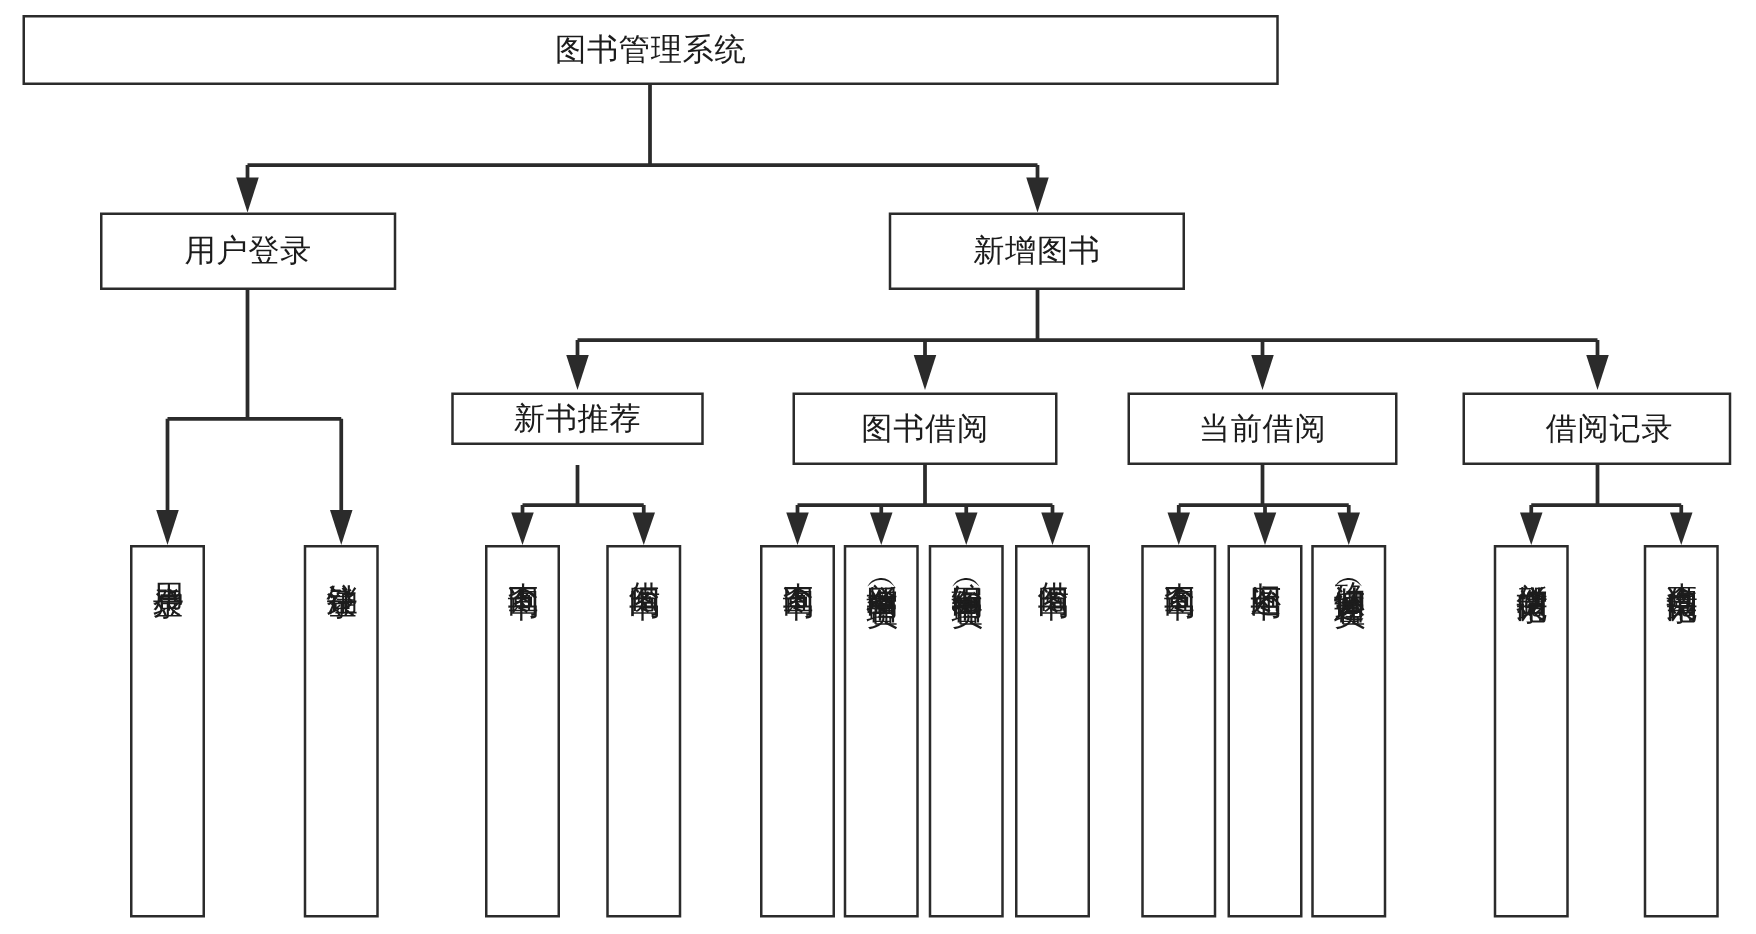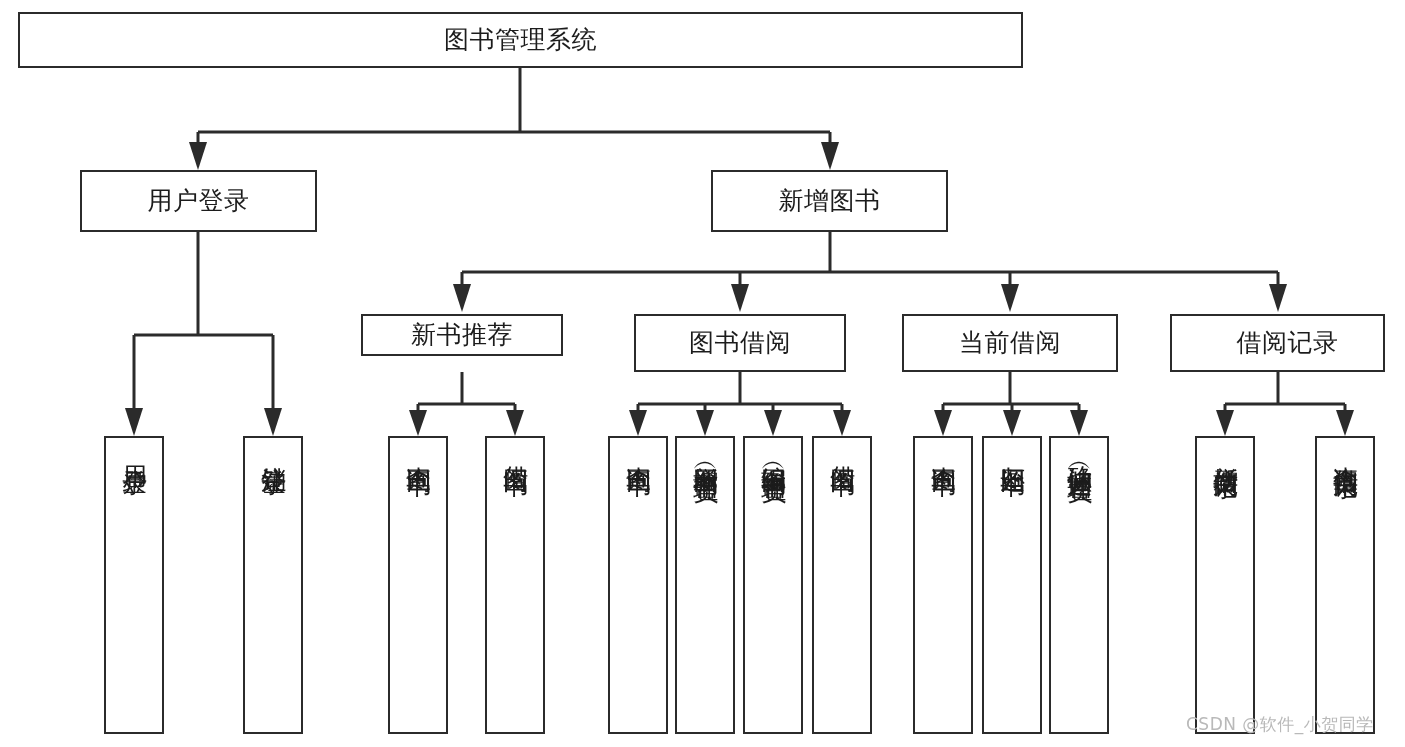--- a/index.html
+++ b/index.html
@@ -210,15 +210,14 @@
     <span class="label">确认归还（管理员）</span>
   </div>
 
   <div class="node vert" style="left:1195px; top:436px; width:60px; height:298px;">
     <span class="label">新增借阅记录</span>
   </div>
   <div class="node vert" style="left:1315px; top:436px; width:60px; height:298px;">
     <span class="label">查询借阅记录</span>
   </div>
 
-  <div class="watermark">CSDN @软件_小贺同学</div>
 
 </div>
 
 </body></html>

